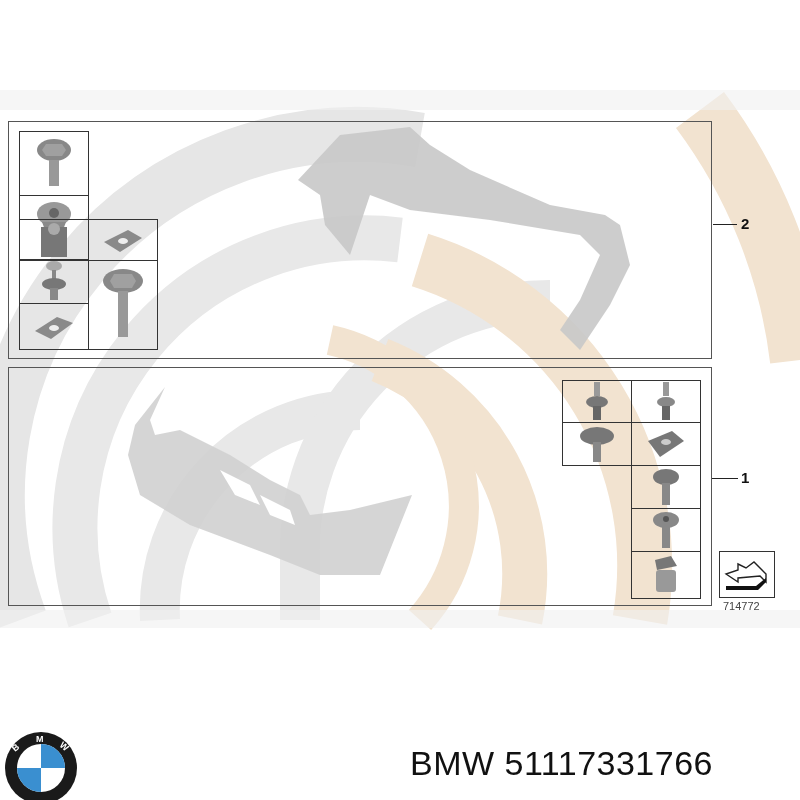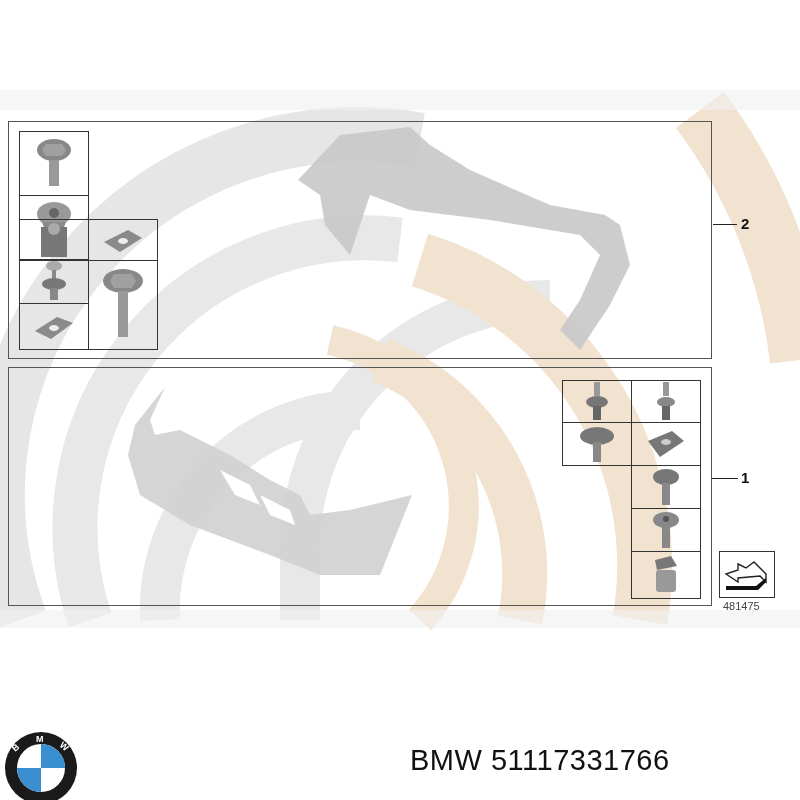--- a/index.html
+++ b/index.html
@@ -3,21 +3,21 @@
 <meta charset="utf-8">
 <style>
   html, body { margin:0; padding:0; }
   body { width:800px; height:800px; background:#ffffff; position:relative; overflow:hidden; font-family:"Liberation Sans", sans-serif; }
   .wm { position:absolute; left:0; top:0; width:800px; height:800px; pointer-events:none; }
   .frame { position:absolute; border:1px solid #555; box-sizing:border-box; }
   .cell { position:absolute; border:1px solid #333; box-sizing:border-box; display:flex; align-items:center; justify-content:center; }
   .callout-line { position:absolute; height:1px; background:#222; }
   .callout-num { position:absolute; font-weight:bold; font-size:15px; color:#111; }
   .part-no { position:absolute; font-size:11px; color:#444; }
-  .title { position:absolute; left:410px; top:744px; font-size:29px; color:#111; letter-spacing:0.5px; }
+  .title { position:absolute; left:410px; top:744px; font-size:34px; color:#111; letter-spacing:0.5px; }
   .logo { position:absolute; left:3px; top:730px; width:76px; height:76px; }
   .arrowbox { position:absolute; left:719px; top:551px; width:56px; height:47px; border:1px solid #333; box-sizing:border-box; }
 </style>
 </head>
 <body>
 
 <svg class="wm" viewBox="0 0 800 800">
   <g fill="none" stroke-linecap="butt">
     <path d="M 20 620 A 360 360 0 0 1 420 140" stroke="#e6e6e6" stroke-width="55"></path>
     <path d="M 90 620 A 290 290 0 0 1 400 240" stroke="#e8e8e8" stroke-width="45"></path>
@@ -146,21 +146,21 @@
 
 <div class="callout-line" style="left:712px; top:478px; width:26px;"></div>
 <div class="callout-num" style="left:741px; top:469px;">1</div>
 
 <div class="arrowbox">
   <svg width="54" height="45" viewBox="0 0 54 45">
     <polygon points="6,22 18,30 18,26 40,24 46,30 46,22 34,10 26,16 18,12 18,18" fill="#fff" stroke="#222" stroke-width="1.4"></polygon>
     <polygon points="6,34 36,34 46,26 46,30 38,38 6,38" fill="#111"></polygon>
   </svg>
 </div>
-<div class="part-no" style="left:723px; top:600px;">481475</div>
+<div class="part-no" style="left:723px; top:600px;">714772</div>
 
 <svg class="logo" viewBox="0 0 76 76">
   <circle cx="38" cy="38" r="36" fill="#1a1a1a"></circle>
   <circle cx="38" cy="38" r="24" fill="#fff"></circle>
   <path d="M38 14 A24 24 0 0 1 62 38 L38 38 Z" fill="#3a8fd0"></path>
   <path d="M38 62 A24 24 0 0 1 14 38 L38 38 Z" fill="#3a8fd0"></path>
   <text x="12" y="22" fill="#fff" font-size="9" font-weight="bold" font-family="Liberation Sans, sans-serif" transform="rotate(-40 12 22)">B</text>
   <text x="33" y="12" fill="#fff" font-size="9" font-weight="bold" font-family="Liberation Sans, sans-serif">M</text>
   <text x="56" y="16" fill="#fff" font-size="9" font-weight="bold" font-family="Liberation Sans, sans-serif" transform="rotate(40 56 16)">W</text>
 </svg>

